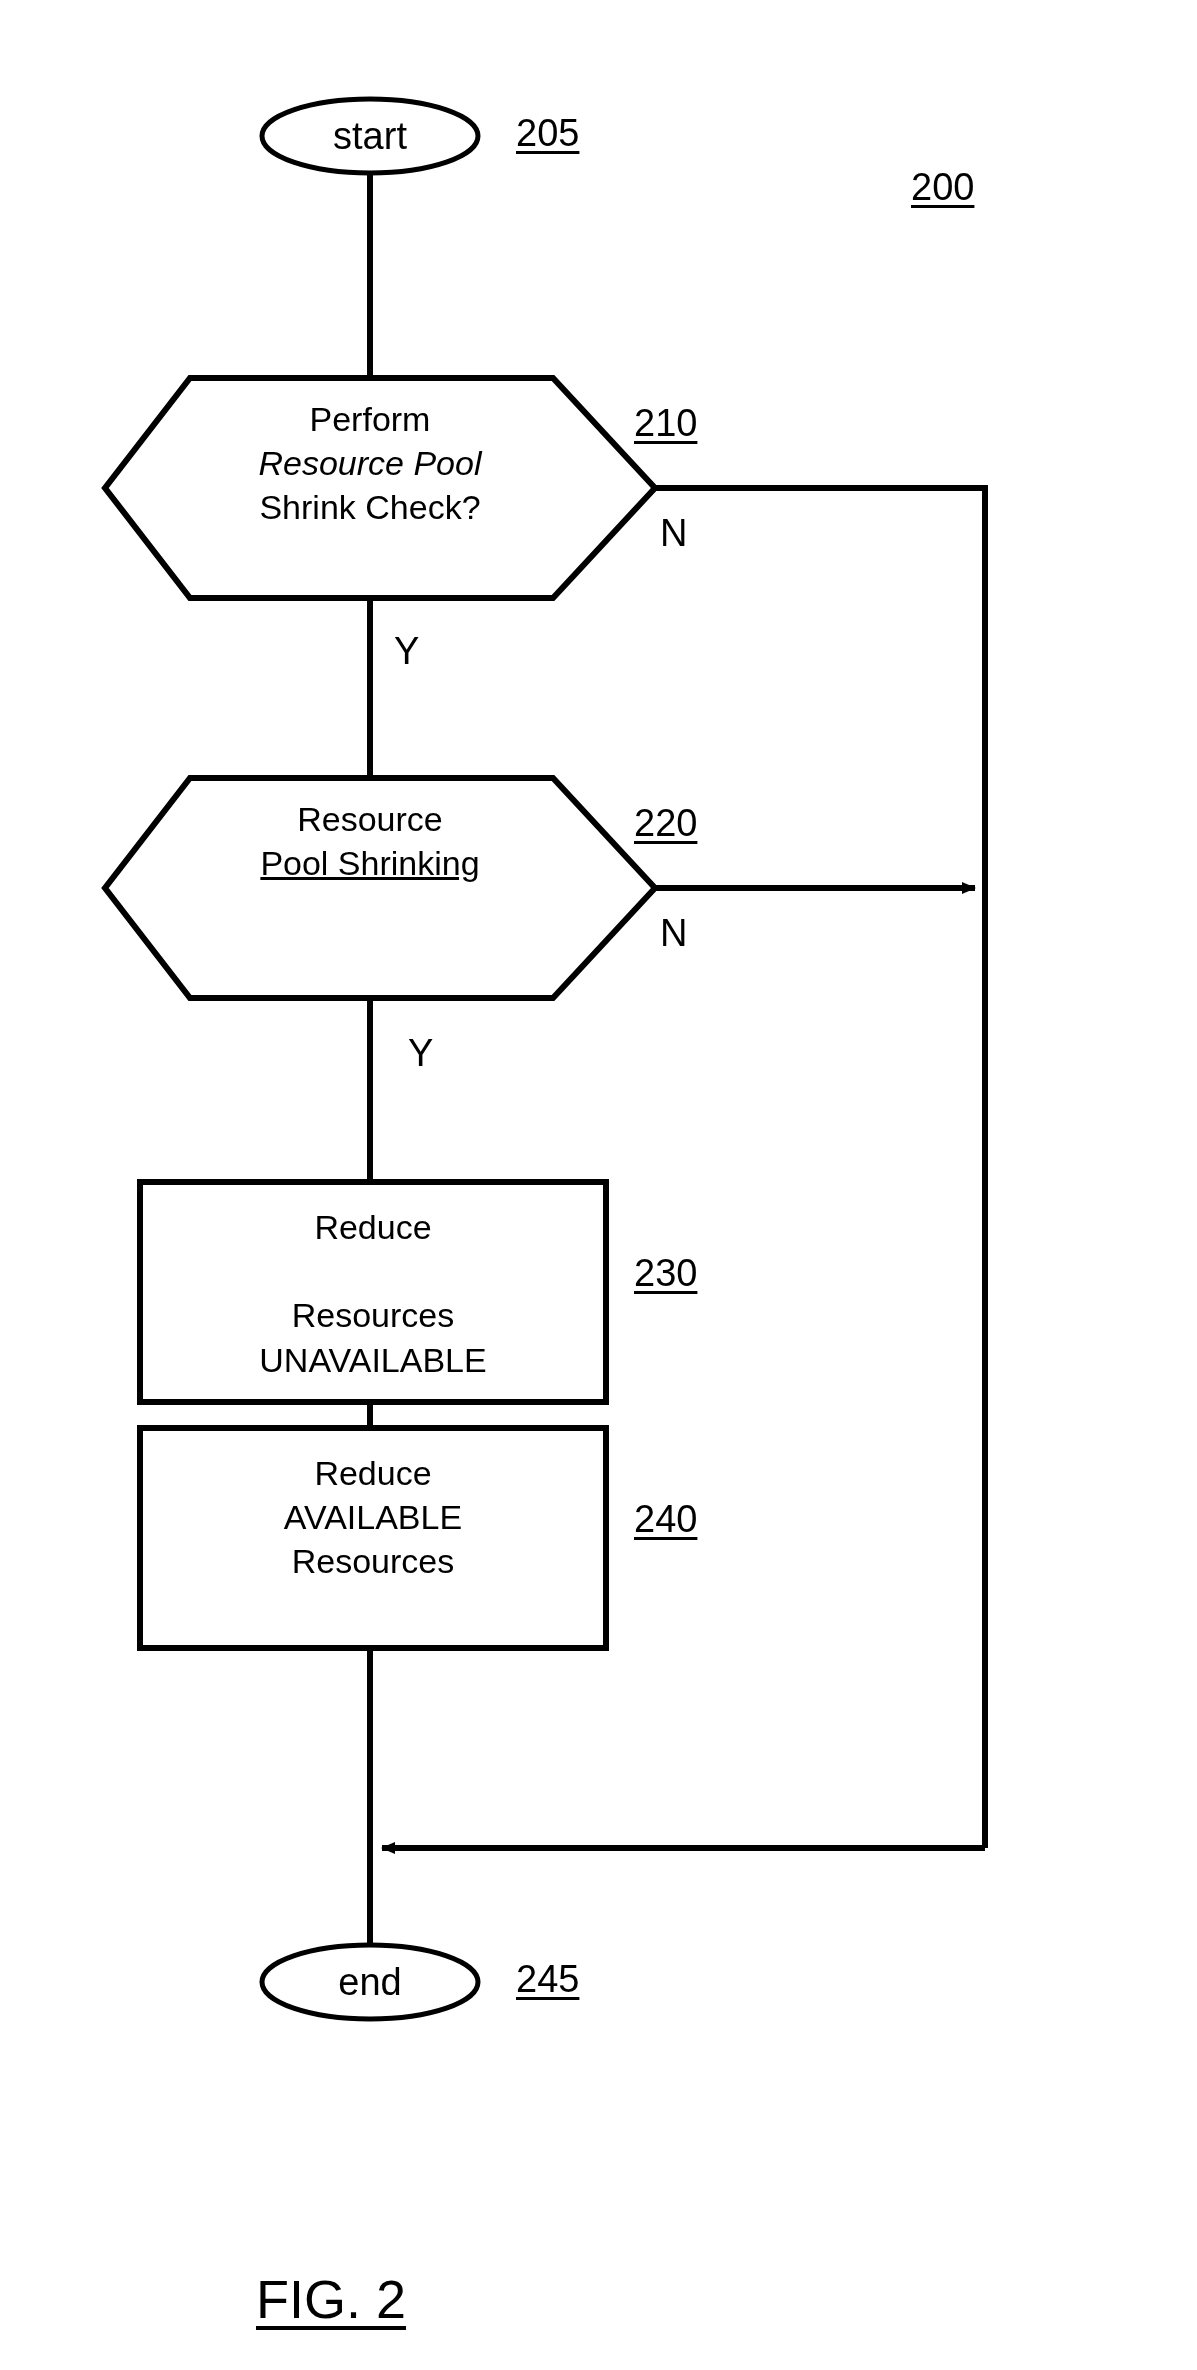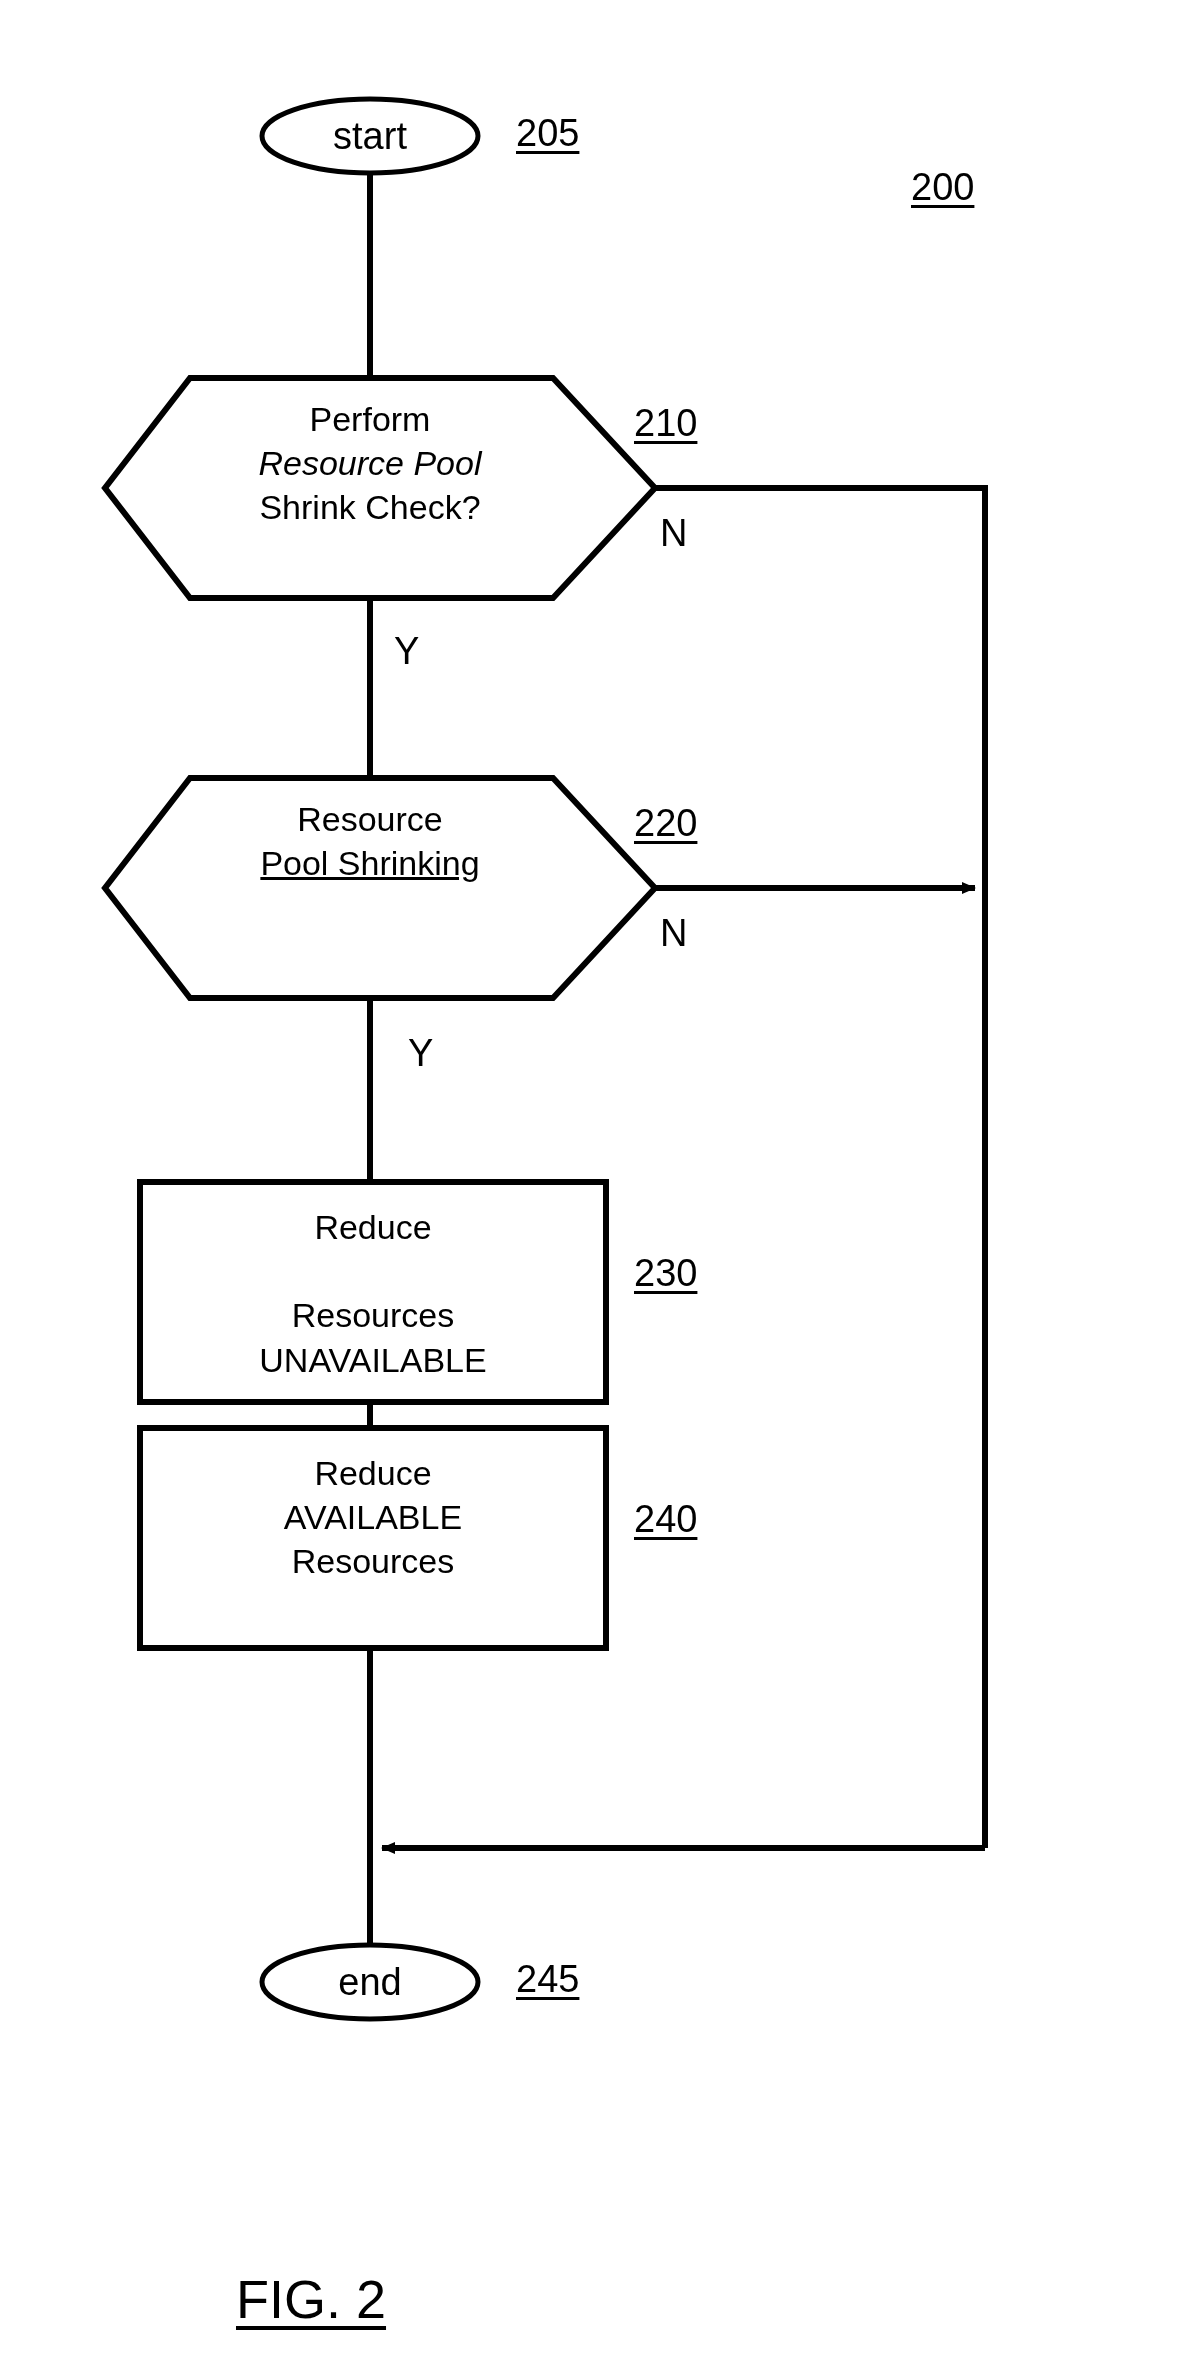--- a/index.html
+++ b/index.html
@@ -138,15 +138,15 @@
   <div class="node-text" style="left:146px; top:1454px; width:454px;">Reduce</div>
   <div class="node-text" style="left:146px; top:1498px; width:454px;">AVAILABLE</div>
   <div class="node-text" style="left:146px; top:1542px; width:454px;">Resources</div>
 
   <div class="ref-num" style="left:634px; top:1498px;">240</div>
 
   <div class="node-text term-text" style="left:262px; top:1960px; width:216px;">end</div>
 
   <div class="ref-num" style="left:516px; top:1958px;">245</div>
 
-  <div class="fig-caption" style="left:236px; top:2268px;text-align:center;">FIG. 2</div>
+  <div class="fig-caption" style="left:256px; top:2268px;text-align:center;">FIG. 2</div>
 
 </div>
 
 </body></html>

